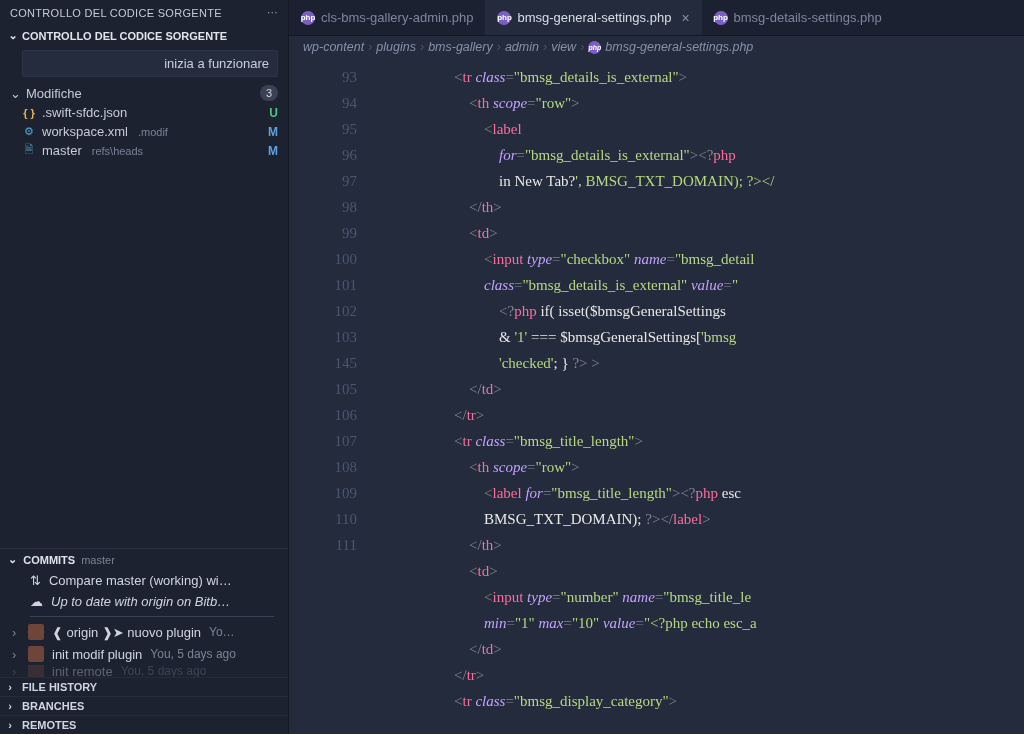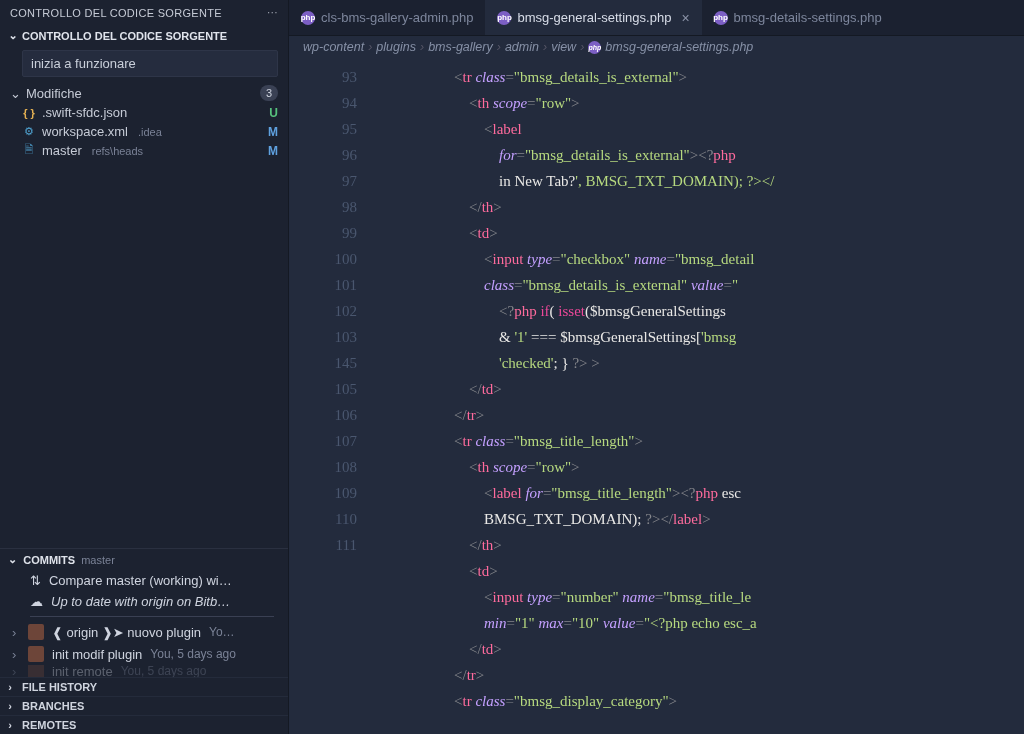--- a/index.html
+++ b/index.html
@@ -45,20 +45,21 @@
 .sb-section-hdr .chev { width: 10px; text-align: center; }
 .sb-input {
   margin: 4px 10px 6px 22px;
   background: #252c3e;
   border: 1px solid #2e3548;
   color: #c9cfda;
   padding: 5px 8px;
   border-radius: 2px;
   font-size: 13px;
   width: calc(100% - 32px);
+  text-align: right;
 }
 .sb-row {
   display: flex;
   align-items: center;
   gap: 6px;
   padding: 2px 10px 2px 22px;
   font-size: 13px;
   color: #c6cbd6;
   cursor: pointer;
 }
@@ -212,21 +213,21 @@
 }
 .code .l { display: block; height: 26px; }
 
 
 .pn { color: #86878c; }      
 .tg { color: #ff6b9d; }      
 .an { color: #c4a0ff; font-style: italic; } 
 .eq { color: #86878c; }
 .st { color: #b6d97f; }      
 .php{ color: #ff6b9d; }
-.phpf{ color: #ec4899; }     
+.phpf{ color: #e5e5e5; }     
 .v  { color: #e9e8e6; }
 .cm { color: #e9e8e6; }      
 .op { color: #e9e8e6; }
 .txt{ color: #e9e8e6; }
 </style>
 </head>
 <body>
 
 <div class="app">
 
@@ -252,21 +253,21 @@
     <div id="file-list">
         <div class="sb-row">
           <span class="file-glyph braces">{ }</span>
           <span>.swift-sfdc.json</span>
           <span class="repo-path"></span>
           <span class="status-letter stU">U</span>
         </div>
         <div class="sb-row">
           <span class="file-glyph gear">⚙</span>
           <span>workspace.xml</span>
-          <span class="repo-path">.idea</span>
+          <span class="repo-path">.modif</span>
           <span class="status-letter stM">M</span>
         </div>
         <div class="sb-row">
           <span class="file-glyph fileico">🗎</span>
           <span>master</span>
           <span class="repo-path">refs\heads</span>
           <span class="status-letter stM">M</span>
         </div>
       </div>
 

